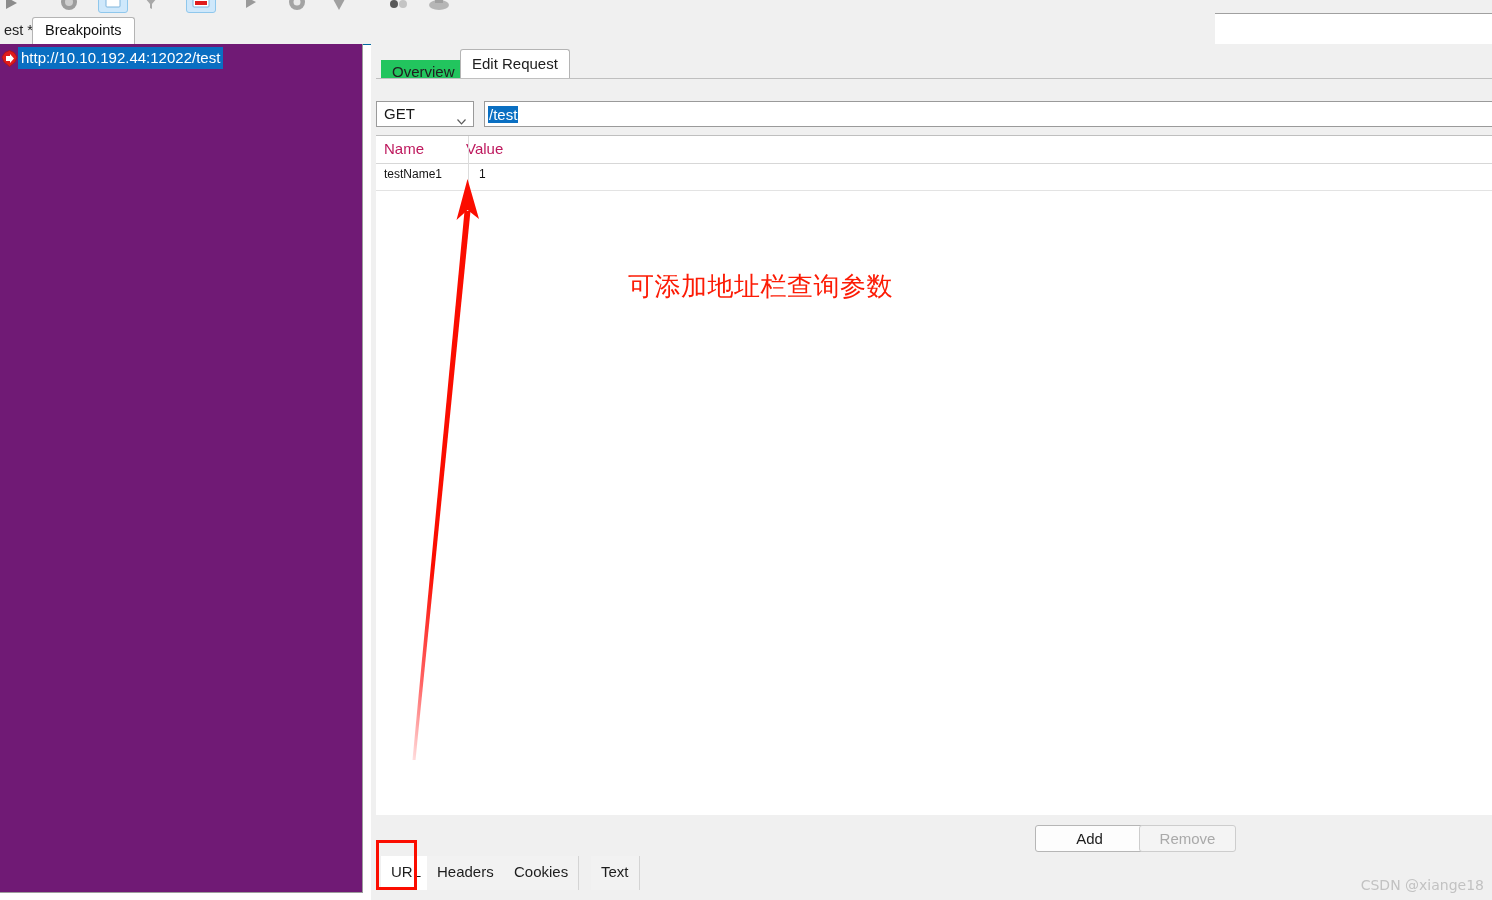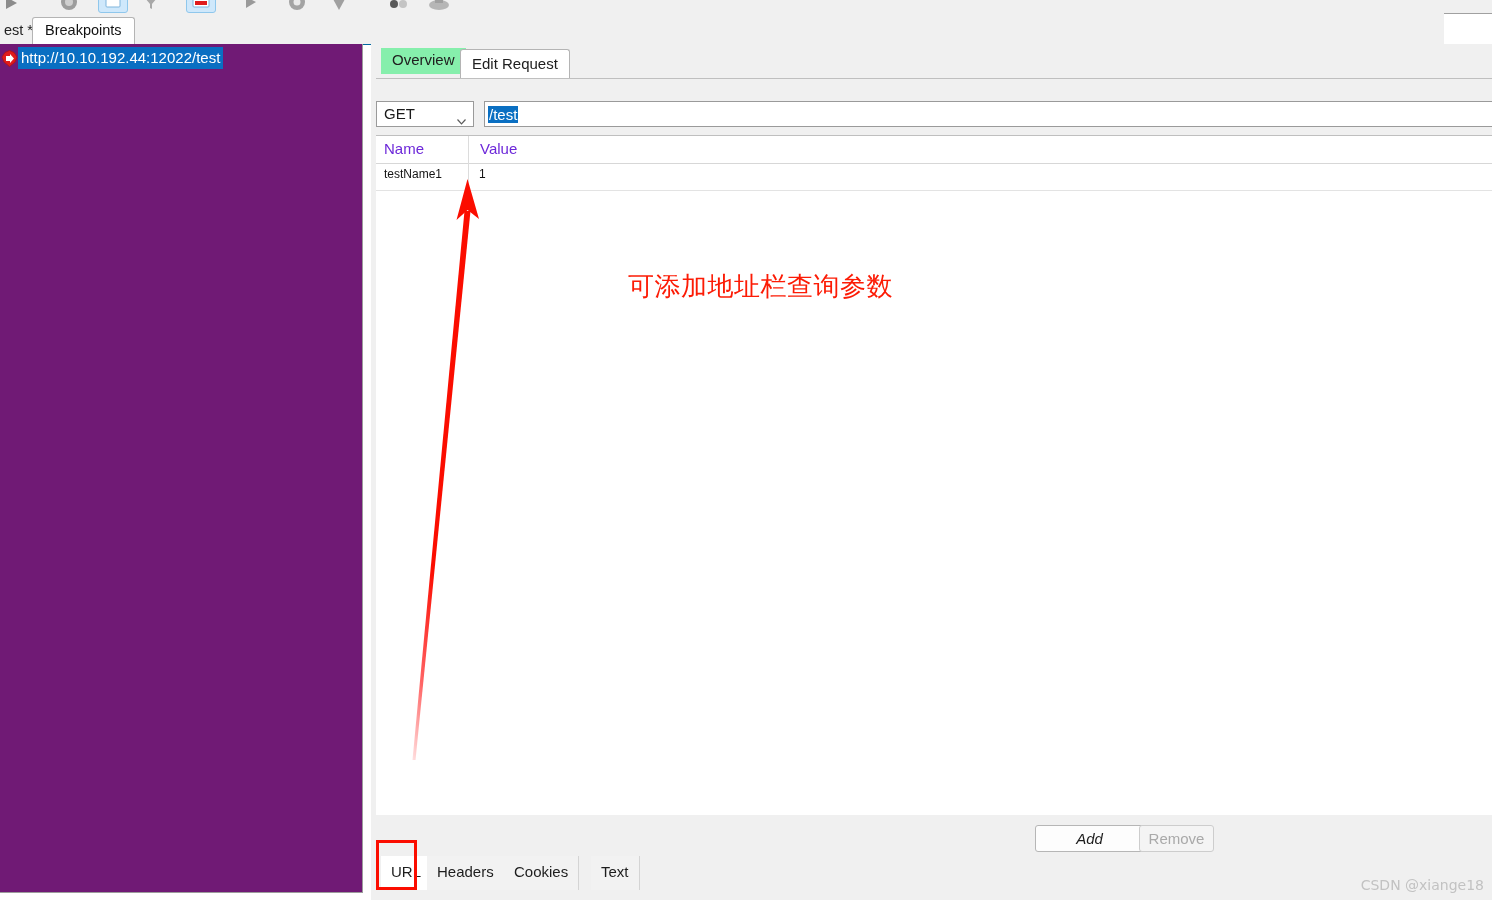--- a/index.html
+++ b/index.html
@@ -46,21 +46,21 @@
     display: flex;
     align-items: flex-end;
     justify-content: center;
     padding-bottom: 2px;
   }
 
   
   .tabstrip {
     position: absolute;
     left: 0; top: 13px;
-    width: 1444px; height: 31px;
+    width: 1215px; height: 31px;
     background: #f0f0f0;
     border-bottom: 1px solid #0369a1;
   }
   .tab-partial {
     position: absolute;
     left: 0; top: 6px;
     height: 25px;
     padding: 3px 6px 0 4px;
     font-size: 14.5px;
     color: #222;
@@ -123,27 +123,27 @@
   }
 
   
   .inner-tabs {
     position: absolute;
     left: 5px; top: 4px;
     width: 1487px; height: 30px;
   }
   .itab {
     position: absolute;
-    top: 0;
+    top: 12px;
     height: 26px;
     padding: 3px 11px 0 11px;
     font-size: 15px;
     color: #202020;
     box-sizing: border-box;
-    background: #86efac;
+    background: #22c55e;
   }
   .itab.active {
     top: 1px;
     height: 42px;
     padding-top: 5px;
     background: #ffffff;
     border: 1px solid #b4b4b4;
     border-bottom: none;
     border-radius: 3px 3px 0 0;
   }
@@ -201,24 +201,24 @@
     position: absolute;
     left: 0; top: 0;
     width: 1487px; height: 27px;
     background: #ffffff;
     border-bottom: 1px solid #d7d7d7;
   }
   .th {
     position: absolute;
     top: 4px;
     font-size: 15px;
-    color: #6d28d9;
+    color: #be185d;
   }
   .th.c0 { left: 8px; }
-  .th.c1 { left: 104px; }
+  .th.c1 { left: 90px; }
   .col-div {
     position: absolute;
     left: 92px; top: 0;
     width: 1px; height: 54px;
     background: #dcdcdc;
   }
   .trow {
     position: absolute;
     left: 0; top: 27px;
     width: 1487px; height: 27px;
@@ -268,22 +268,22 @@
     box-sizing: border-box;
     text-align: center;
     line-height: 25px;
     position: absolute;
   }
   .btn.disabled {
     color: #a9a9a9;
     background: #f4f4f4;
     border-color: #cdcdcd;
   }
-  .btn-add    { left: 659px; top: 10px; width: 109px; height: 27px; font-style: italic; }
-  .btn-remove { left: 763px; top: 10px; width: 75px; height: 27px; }
+  .btn-add    { left: 659px; top: 10px; width: 109px; height: 27px; }
+  .btn-remove { left: 763px; top: 10px; width: 97px; height: 27px; }
 
   
   .btabs {
     position: absolute;
     left: 5px; top: 808px;
     width: 1487px; height: 38px;
     background: #f0f0f0;
     border-bottom: 1px solid #b8b8b8;
   }
   .btab {

